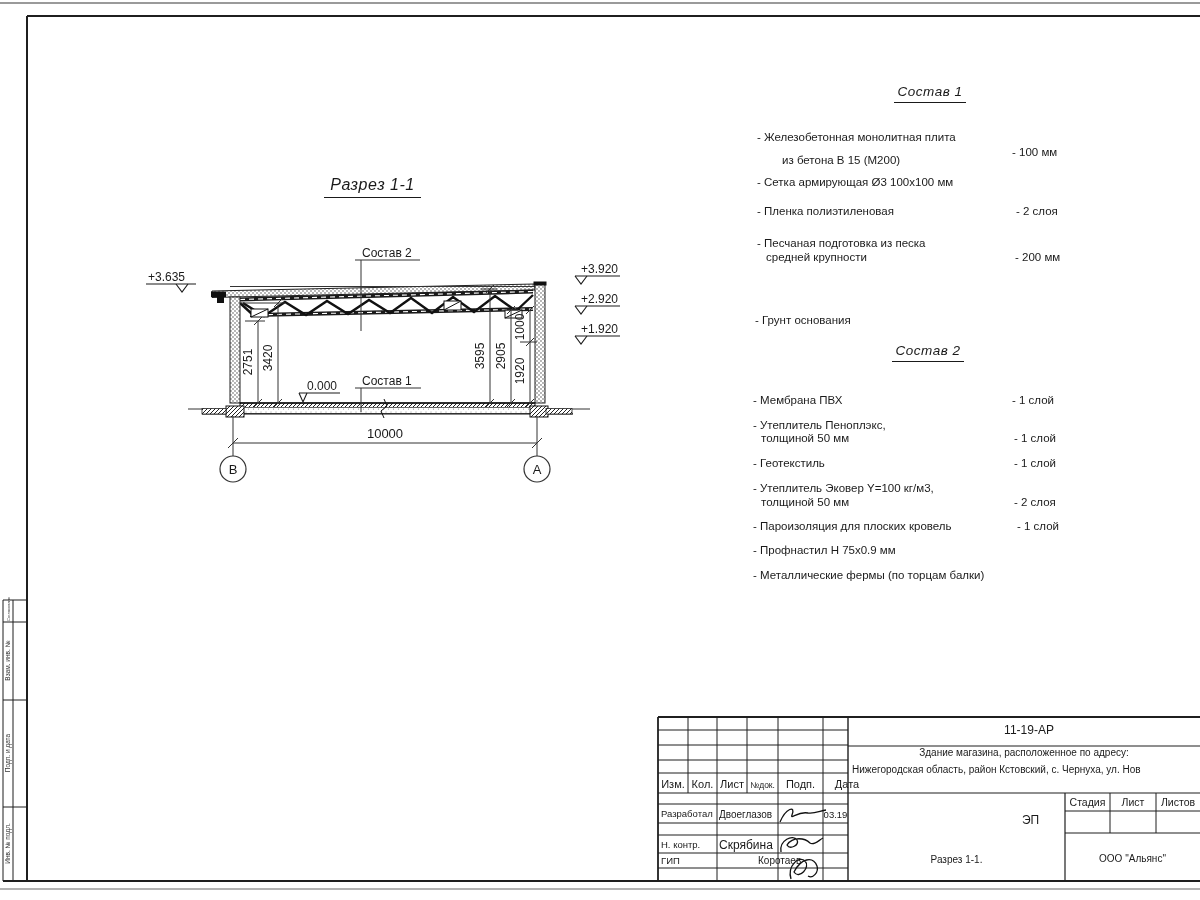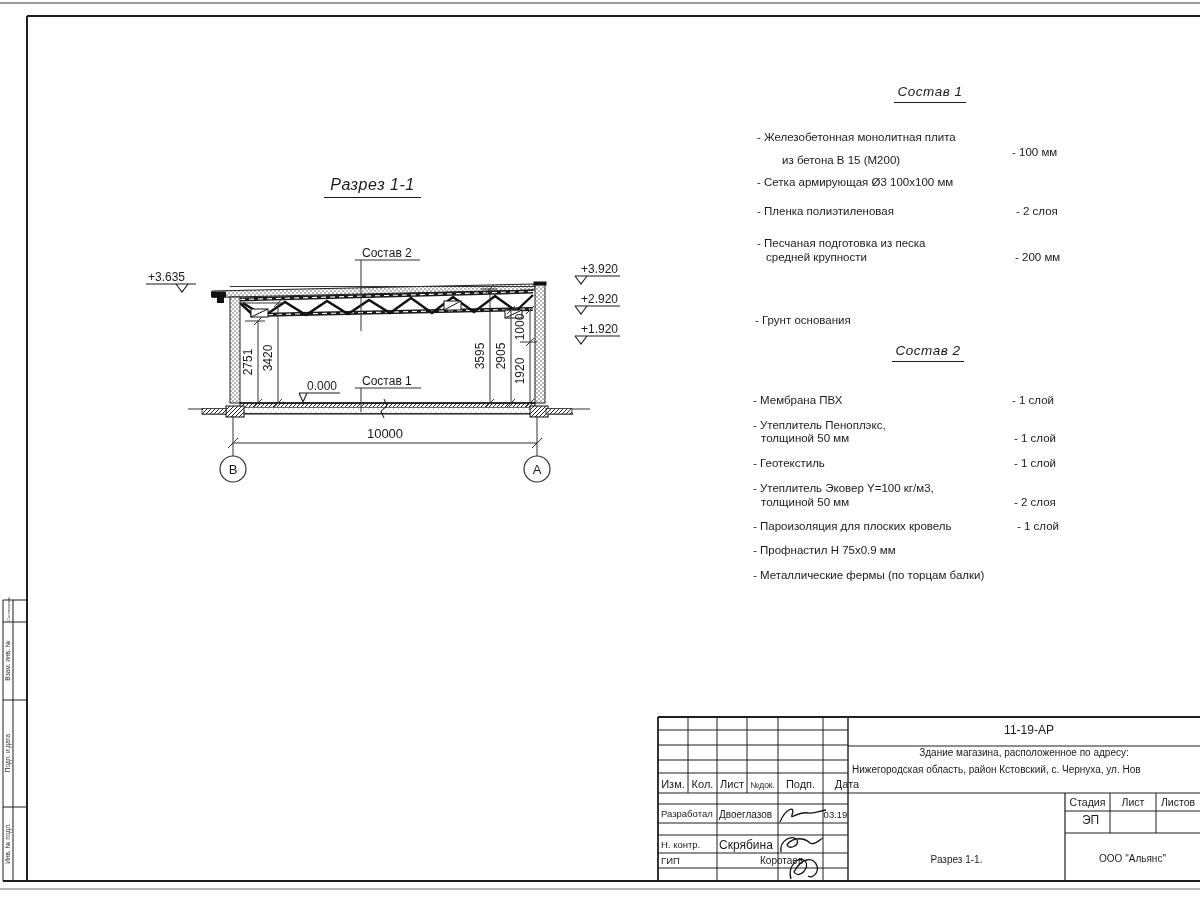--- a/index.html
+++ b/index.html
@@ -255,26 +255,26 @@
     <div class="t c" style="left:747px;top:781px;width:31px;font-size:8.5px;">№док.</div>
     <div class="t c tbh" style="left:778px;top:778px;width:45px;">Подп.</div>
     <div class="t c tbh" style="left:823px;top:778px;width:48px;">Дата</div>
 
     <div class="t tbs" style="left:661px;top:809px;">Разработал</div>
     <div class="t tbs" style="left:719px;top:809px;font-size:10px;">Двоеглазов</div>
     <div class="t c tbs" style="left:823px;top:810px;width:25px;">03.19</div>
     <div class="t tbs" style="left:661px;top:840px;">Н. контр.</div>
     <div class="t tbs" style="left:719px;top:839px;font-size:12px;">Скрябина</div>
     <div class="t tbs" style="left:661px;top:856px;">ГИП</div>
-    <div class="t tbs" style="left:760px;top:855px;font-size:10px;">Коротаев</div>
+    <div class="t tbs" style="left:719px;top:855px;font-size:10px;padding-left:39px;">Коротаев</div>
 
     <div class="t c" style="left:1065px;top:796px;width:45px;font-size:10.5px;">Стадия</div>
     <div class="t c" style="left:1110px;top:796px;width:46px;font-size:10.5px;">Лист</div>
     <div class="t c" style="left:1156px;top:796px;width:44px;font-size:10.5px;overflow:hidden;">Листов</div>
-    <div class="t c" style="left:1065px;top:814px;width:51px;font-size:12px;">ЭП</div>
+    <div class="t c" style="left:1005px;top:814px;width:51px;font-size:12px;">ЭП</div>
     <div class="t c tb" style="left:848px;top:854px;width:217px;text-align:center;">Разрез 1-1.</div>
     <div class="t c tb" style="left:1065px;top:853px;width:135px;">ООО "Альянс"</div>
   </div>
 
   <div>
     <div class="rot" style="left:4px;top:621px;width:21px;font-size:4px;">Согласовано</div>
     <div class="rot" style="left:3px;top:699px;width:77px;font-size:6.5px;">Взам. инв. №</div>
     <div class="rot" style="left:3px;top:806px;width:106px;font-size:6.5px;">Подп. и дата</div>
     <div class="rot" style="left:3px;top:880px;width:73px;font-size:6.5px;">Инв. № подл.</div>
   </div>

